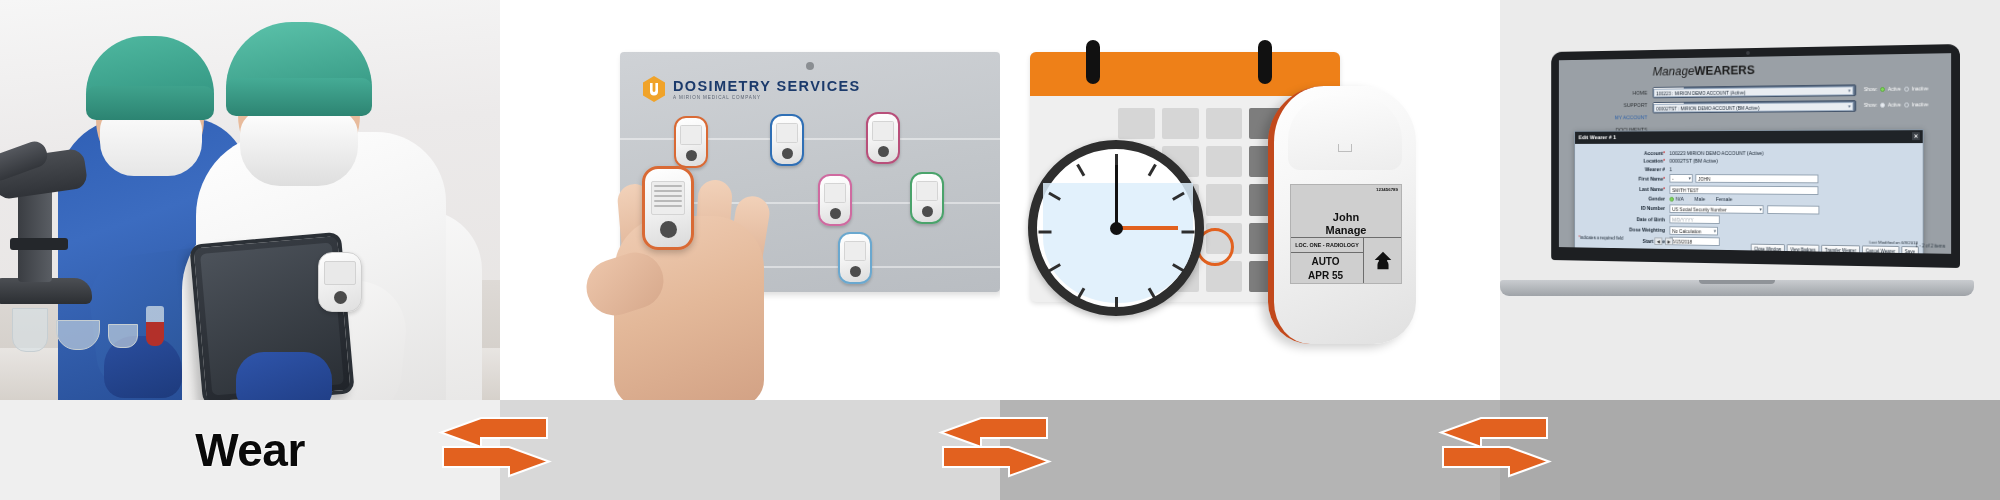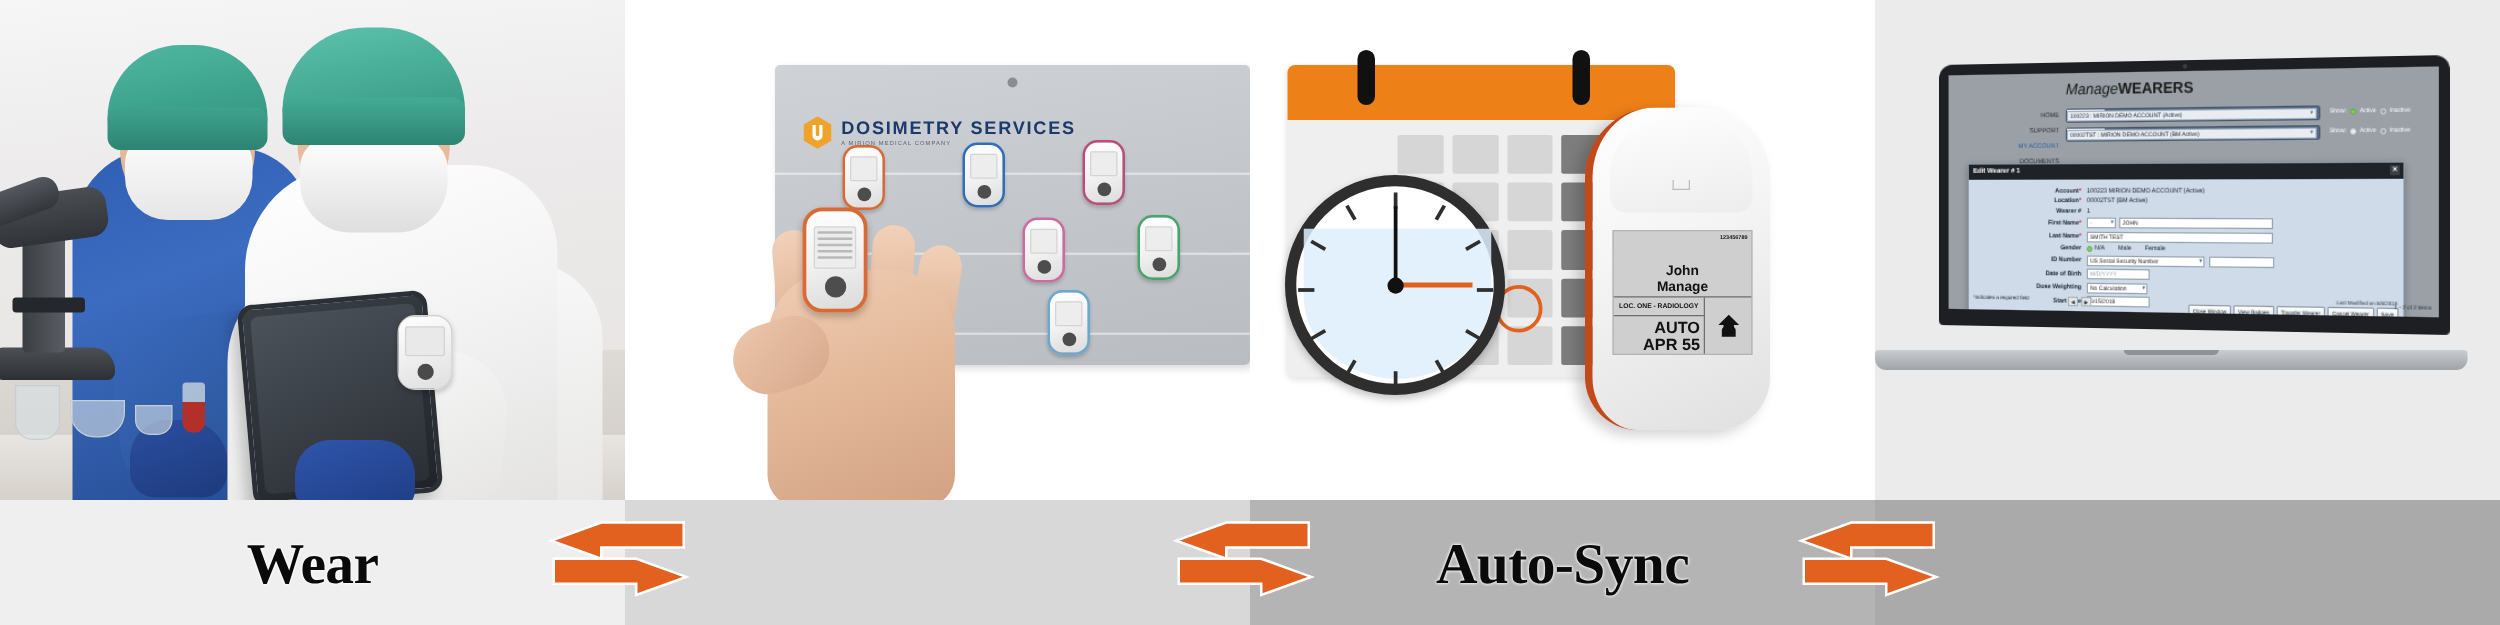--- a/index.html
+++ b/index.html
@@ -16,21 +16,21 @@
   .p1 .media, .p2 .media { background: #ffffff; }
   .p3 .media, .p4 .media { background: #ffffff; }
 
   .media { position: absolute; left: 0; top: 0; width: 100%; height: 400px; overflow: hidden; }
   .p1 .media { background: #f2f2f2; }
   .p2 .media { background: #ffffff; }
   .p3 .media { background: #ffffff; }
   .p4 .media { background: #ebebeb; }
 
   .caption { position: absolute; left: 0; bottom: 0; width: 100%; height: 100px;
-             display: flex; align-items: center; justify-content: center; font-family: Liberation Serif, serif; }
+             display: flex; align-items: center; justify-content: center; }
   .caption-text { font-size: 46px; font-weight: bold; color: #0a0a0a; letter-spacing: -0.5px;
                   text-shadow: 0 0 2px #fff, 0 0 3px #fff; }
 
   
   .sync-arrows { position: absolute; bottom: 22px; width: 120px; height: 62px; z-index: 30; }
   .sa1 { left: 435px; }
   .sa2 { left: 935px; }
   .sa3 { left: 1435px; }
 
   
@@ -113,21 +113,21 @@
       background: linear-gradient(180deg, #55585e, #33363b); border-radius: 12px; transform: rotate(-20deg); }
   .mic-stage { position: absolute; left: 10px; bottom: 150px; width: 58px; height: 12px;
       background: #24272b; border-radius: 3px; }
 
   
   .board { position: absolute; left: 120px; top: 52px; width: 380px; height: 240px;
       background: linear-gradient(170deg, #cfd2d6 0%, #c2c6ca 55%, #b9bdc2 100%);
       border-radius: 4px; box-shadow: 2px 3px 6px rgba(0,0,0,.14); }
   .board-screw { position: absolute; left: 50%; top: 10px; width: 8px; height: 8px;
       margin-left: -4px; border-radius: 50%; background: #8a8e92; }
-  .board-logo { position: absolute; left: 22px; top: 41px; display: flex; align-items: center; gap: 7px; }
+  .board-logo { position: absolute; left: 22px; top: 24px; display: flex; align-items: center; gap: 7px; }
   .hexmark { width: 24px; height: 26px; }
   .board-title { font-size: 14.5px; font-weight: bold; color: #1b3a6b; letter-spacing: 1.4px; }
   .board-sub { font-size: 4.6px; color: #5b6472; letter-spacing: .9px; margin-top: 1px; }
   .board-shelf { position: absolute; left: 0; width: 100%; height: 2px; background: rgba(255,255,255,.45); }
 
   .dos { position: absolute; width: 34px; height: 52px; border-radius: 12px;
       background: linear-gradient(165deg, #ffffff 0%, #f3f3f3 50%, #dcdcdc 100%);
       box-shadow: 0 2px 3px rgba(0,0,0,.18); border: 2.5px solid #cfcfcf; }
   .dos .strip { position: absolute; left: 4px; top: 7px; right: 4px; height: 20px;
       background: #ededed; border: 1px solid #d4d4d4; border-radius: 1.5px; }
@@ -196,22 +196,22 @@
       width: 14px; height: 8px; border-left: 1px solid #bdbdbd; border-right: 1px solid #bdbdbd;
       border-bottom: 1px solid #bdbdbd; transform: skewX(0deg); }
   .badge3-lbl { position: absolute; left: 16px; top: 98px; width: 112px; height: 100px;
       background: #cfcfcf; border: 1px solid #b2b2b2; }
   .b3-serial { position: absolute; right: 3px; top: 2px; font-size: 4.4px; font-weight: bold; color: #111; }
   .b3-name { position: absolute; left: 0; right: 0; top: 26px; text-align: center;
       font-size: 11px; font-weight: bold; color: #111; line-height: 13px; }
   .b3-row { position: absolute; left: 0; right: 0; bottom: 0; height: 46px; border-top: 1px solid #6d6d6d; }
   .b3-loc { position: absolute; left: 0; top: 0; right: 38px; height: 15px; border-bottom: 1px solid #6d6d6d;
       font-size: 5.4px; font-weight: bold; color: #111; text-align: center; line-height: 15px; }
-  .b3-auto { position: absolute; left: 0; top: 15px; right: 38px; bottom: 0; text-align: right; padding-right: 3px;
-      font-size: 13px; font-weight: bold; color: #111; line-height: 14px; padding-top: 2px; }
+  .b3-auto { position: absolute; left: 0; top: 15px; right: 38px; bottom: 0; text-align: center; padding-right: 3px;
+      font-size: 10px; font-weight: bold; color: #111; line-height: 14px; padding-top: 2px; }
   .b3-icon { position: absolute; right: 0; top: 0; width: 38px; bottom: 0; border-left: 1px solid #6d6d6d;
       display: flex; align-items: center; justify-content: center; }
 
   
   .laptop { position: absolute; left: 14px; top: 44px; width: 470px; height: 252px; }
   .lid { position: absolute; left: 0; top: 0; width: 446px; height: 224px; background: #1d1f22;
       border-radius: 12px 12px 4px 4px; padding: 9px 9px 14px 9px;
       transform: perspective(900px) rotateY(-9deg); transform-origin: right center; }
   .scr { position: relative; width: 100%; height: 100%; background: #9aa0a6; overflow: hidden; }
   .cam { position: absolute; left: 50%; top: 3px; width: 4px; height: 4px; margin-left: -2px;
@@ -466,23 +466,20 @@
             <div class="b3-icon">
               <svg viewBox="0 0 26 26" width="24" height="24">
                 <path d="M13 3 L22 12 h-4.5 v1.5 a6 6 0 0 1-9 0 V12 H4 z" fill="#111"></path>
                 <path d="M7 17 a6 5.5 0 0 1 12 0 v5 H7z" fill="#111"></path>
               </svg>
             </div>
           </div>
         </div>
       </div>
     </div>
-    <div class="caption">
-      <span class="caption-text">Auto-Sync</span>
-    </div>
   </div>
 
   <div class="panel p4">
     <div class="media">
       <div class="laptop">
         <div class="lid">
           <div class="cam"></div>
           <div class="scr">
 
             <div class="app-title">

